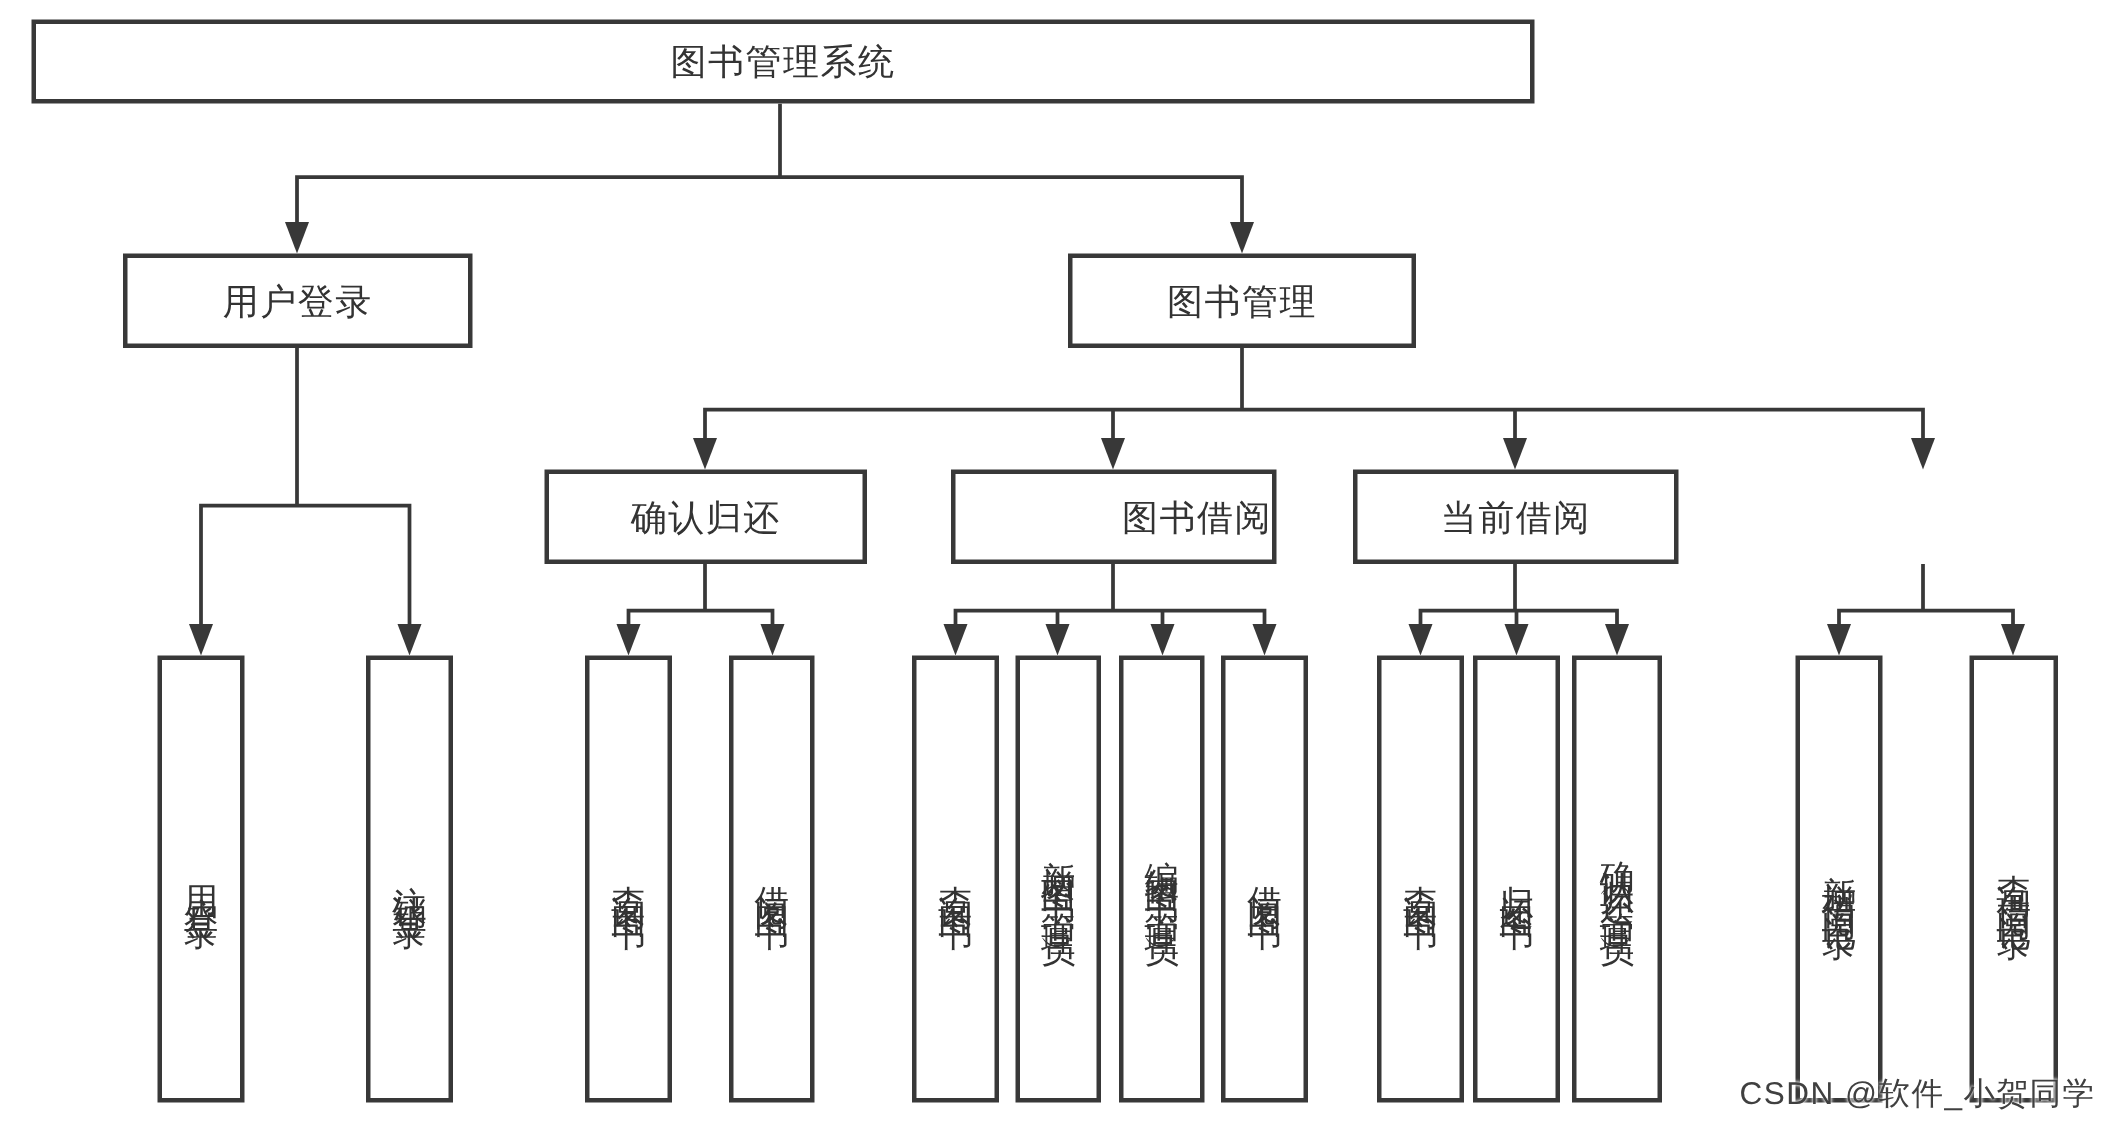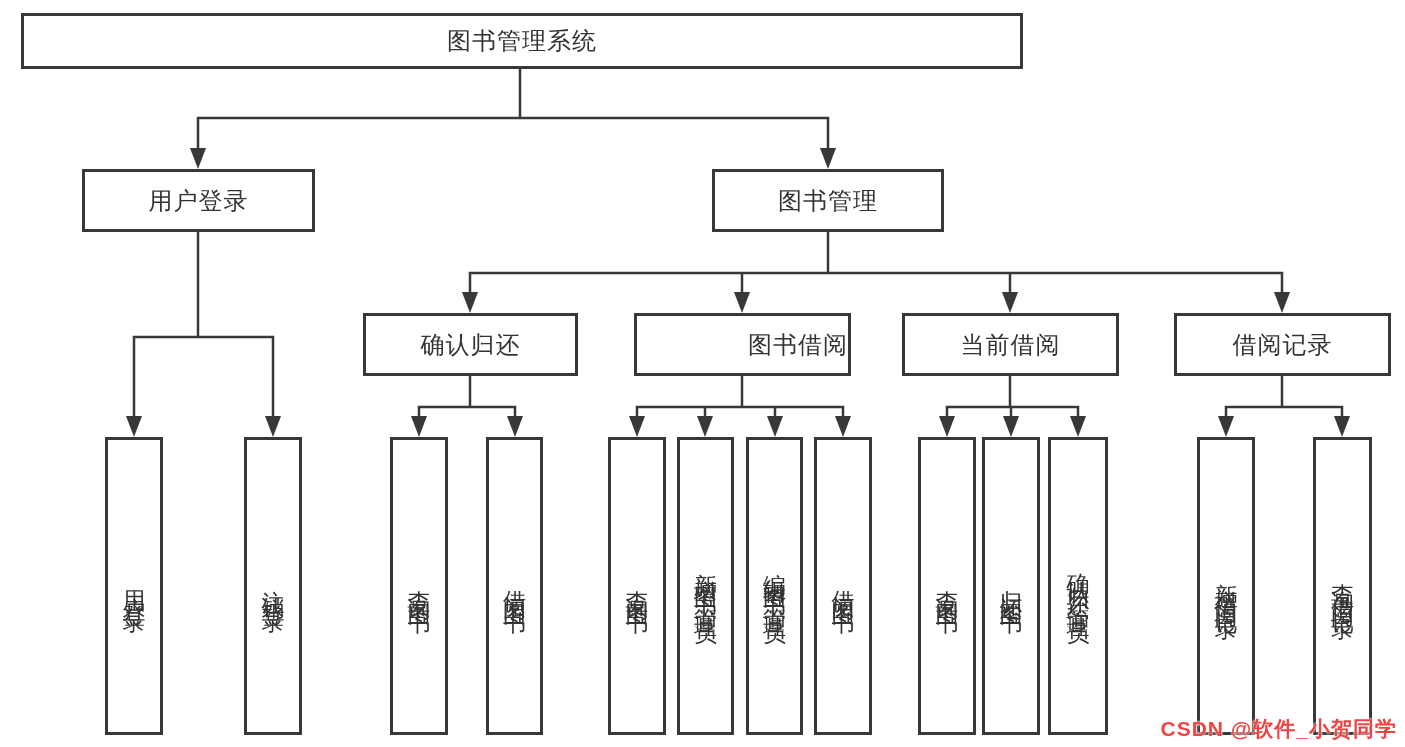--- a/index.html
+++ b/index.html
@@ -37,26 +37,25 @@
     font-size: 23px;
     letter-spacing: 7px;
     line-height: 1;
     white-space: nowrap;
   }
   .watermark {
     position: absolute;
     right: 8px;
     bottom: 4px;
     font-size: 21px;
-    color: #ef4444;
+    color: #404040;
     letter-spacing: 1px;
     text-shadow: 0 0 3px #ffffff, 0 0 2px #ffffff;
     z-index: 5;
     white-space: nowrap;
-    font-weight: bold;
   }
   svg path { stroke: #383838; stroke-width: 2.5; fill: none; }
   svg polygon { fill: #383838; stroke: none; }
 </style>
 </head>
 <body>
 
 <div class="canvas">
 
   <svg class="connectors" viewBox="0 0 1405 747">
@@ -127,23 +126,20 @@
 
   <div class="node hnode" style="left:363px; top:313px; width:215px; height:63px;">
     <span>确认归还</span>
   </div>
   <div class="node hnode" style="left:634px; top:313px; width:217px; height:63px;justify-content:flex-end;">
     <span>图书借阅</span>
   </div>
   <div class="node hnode" style="left:902px; top:313px; width:217px; height:63px;font-family:Liberation Mono, monospace;">
     <span>当前借阅</span>
   </div>
-  <div class="node hnode" style="left:1174px; top:313px; width:217px; height:63px;">
-    <span>借阅记录</span>
-  </div>
 
   <div class="node vnode" style="left:105px; top:437px; width:58px; height:298px;">
     <span>用户登录</span>
   </div>
   <div class="node vnode" style="left:244px; top:437px; width:58px; height:298px;">
     <span>注销登录</span>
   </div>
 
   <div class="node vnode" style="left:390px; top:437px; width:58px; height:298px;">
     <span>查询图书</span>

